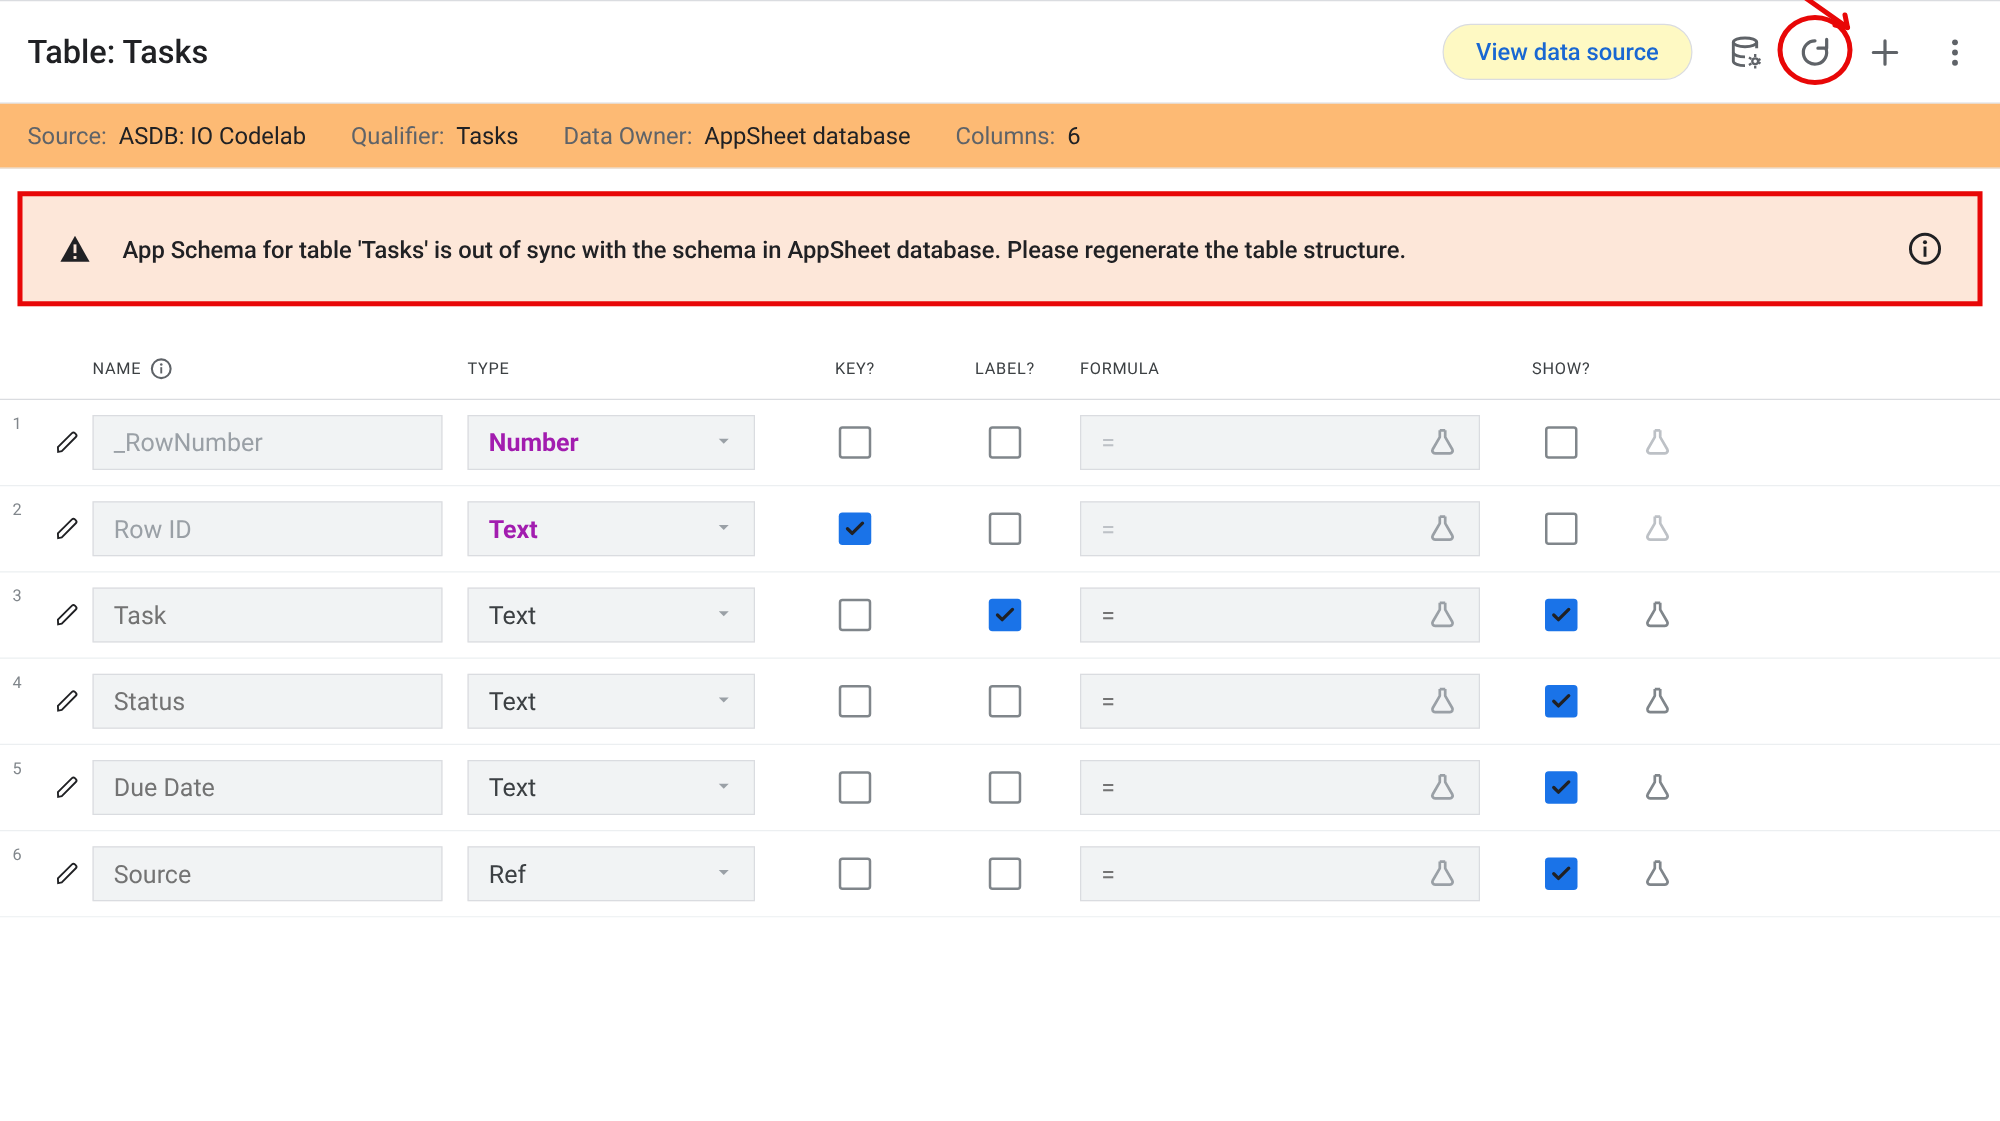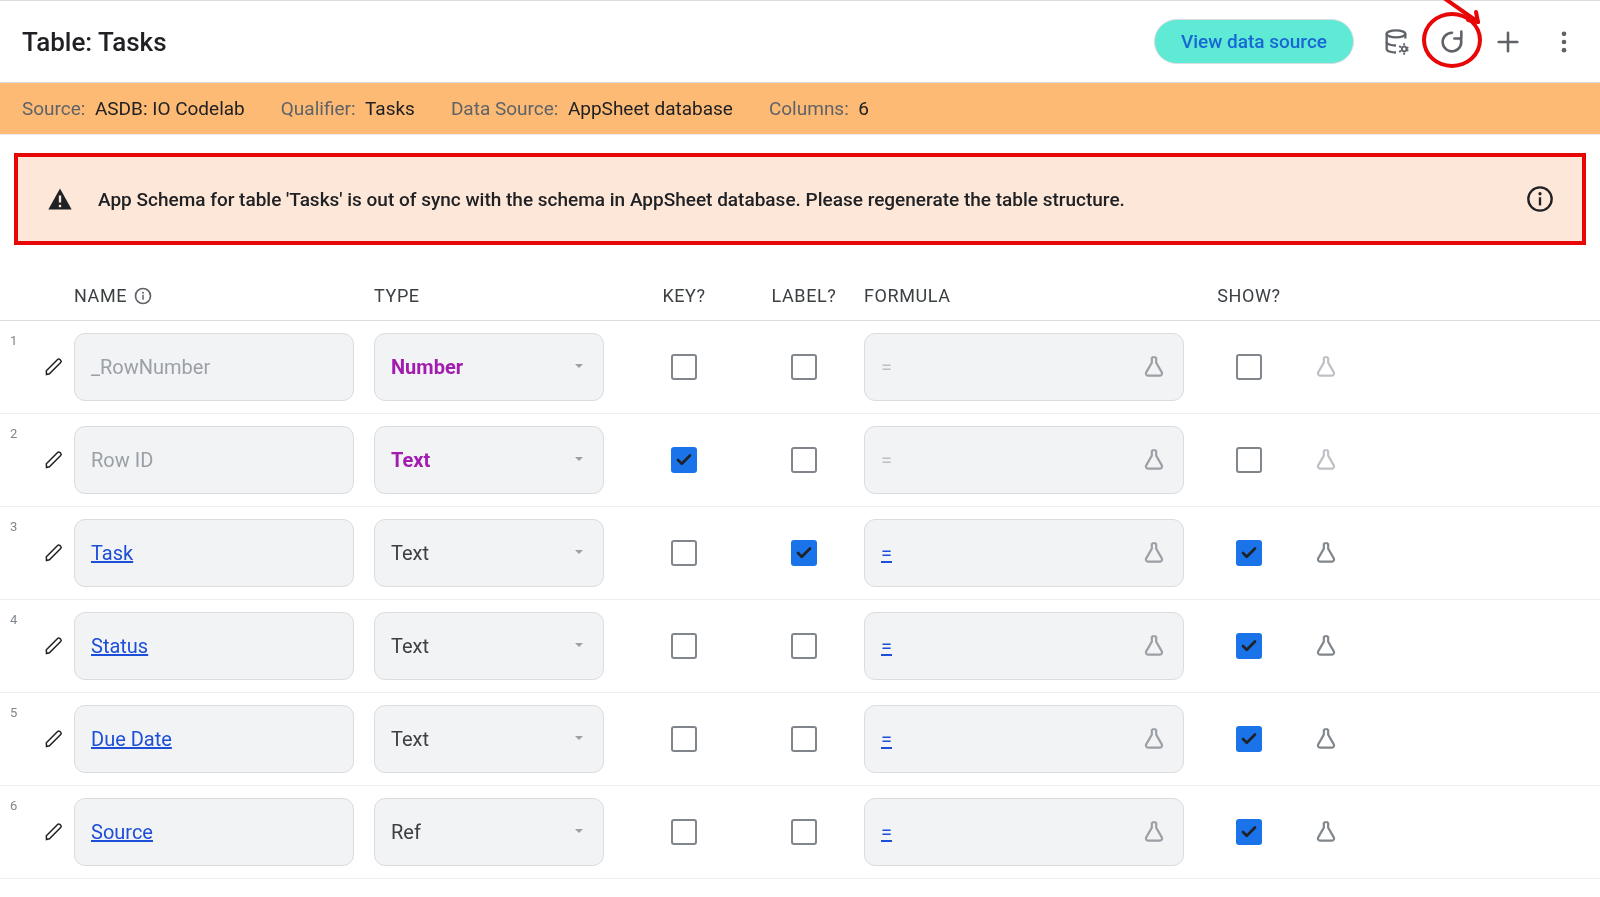--- a/index.html
+++ b/index.html
@@ -20,21 +20,21 @@
     display:flex; align-items:center; justify-content:space-between;
     padding: 18px 22px 18px 22px;
     border-top:1px solid var(--grey-300);
     border-bottom:1px solid var(--grey-300);
   }
   .header-title { font-size:26px; font-weight:500; color:#202124; }
   .header-actions { display:flex; align-items:center; gap:28px; }
   .view-data-source {
     border:1px solid var(--grey-300); border-radius:999px;
     padding:10px 26px; font-size:19px; color:#1967d2; font-weight:500; cursor:pointer;
-    background:#5eead4;
+    background:#fef9c3;
   }
   .icon-btn { width:28px; height:28px; display:flex; align-items:center; justify-content:center; cursor:pointer; color:var(--grey-600); }
   .icon-btn svg { width:100%; height:100%; }
 
   
   .info-strip {
     background:#fdba74; padding:14px 22px; font-size:19px;
     display:flex; gap:36px; color:var(--grey-600); border-bottom:1px solid #e8eaed;
   }
   .info-strip .val { color:#202124; }
@@ -51,21 +51,21 @@
   .info-circ { width:28px; height:28px; flex:0 0 auto; color:#202124; }
 
   
   .col-headers {
     display:grid;
     grid-template-columns: 30px 40px 300px 250px 120px 120px 340px 90px 60px;
     align-items:center;
     gap:0;
     padding: 32px 4px 14px 4px;
     border-bottom:1px solid var(--grey-300);
-    font-size:18px; color:var(--grey-700); letter-spacing:0.6px;
+    font-size:13px; color:var(--grey-700); letter-spacing:0.6px;
   }
   .col-headers > div { display:flex; align-items:center; gap:6px; }
   .col-headers .name-hdr { grid-column:3; }
   .col-headers .type-hdr { grid-column:4; }
   .col-headers .key-hdr { grid-column:5; justify-content:center;}
   .col-headers .label-hdr { grid-column:6; justify-content:center;}
   .col-headers .formula-hdr { grid-column:7; }
   .col-headers .show-hdr { grid-column:8; justify-content:center;text-align:center;}
 
   
@@ -75,31 +75,31 @@
     grid-template-columns: 30px 40px 300px 250px 120px 120px 340px 90px 60px;
     align-items:center;
     padding: 12px 4px;
     border-bottom:1px solid #eceff1;
   }
   .row-num { font-size:13px; color:#80868b; align-self:flex-start; padding-top:0; padding-left:6px;}
   .edit-cell { display:flex; justify-content:center; color:#202124; cursor:pointer;}
   .edit-cell svg { width:20px; height:20px; }
 
   .field-box {
-    background:var(--grey-100); border:1px solid var(--grey-300); border-radius:11px;
-    height:68px; display:flex; align-items:center; padding:0 16px;
+    background:var(--grey-100); border:1px solid var(--grey-300); border-radius:0;
+    height:44px; display:flex; align-items:center; padding:0 16px;
     font-size:20px;
   }
   .name-box { color:#5f6368; margin-right:20px;}
   .type-box { color:#3c4043; justify-content:space-between; margin-right:20px;}
   .type-box.dim { color:#a21caf;font-weight:bold; }
   .type-box .caret { color:#9aa0a6; }
   .formula-box { justify-content:space-between; color:#5f6368; margin-right:20px;}
   .row.dark .name-box,
-  .row.dark .formula-box { color:#1d4ed8;text-decoration:underline; }
+  .row.dark .formula-box { color:#737373; }
   .row.dim .name-box { color:#9aa0a6; }
   .row.dim .formula-box { color:#bdc1c6; }
   .row.dim .beaker-right { color:#bdc1c6; }
 
   .check-cell, .show-cell { display:flex; justify-content:center; align-items:center; gap:20px; }
   .cbox, .cbox-fill {
     width:26px; height:26px; border:2.5px solid #80868b; border-radius:3px; background:#fff; cursor:pointer;
   }
   .cbox-fill { border:none; background:var(--blue-fill); display:flex; align-items:center; justify-content:center; }
   .cbox-fill svg { width:18px; height:18px; fill:#fff; }
@@ -219,21 +219,21 @@
 </div>
 
 <div class="info-strip">
   <div>
     <span>Source:</span>&nbsp;&nbsp;<span class="val">ASDB: IO Codelab</span>
   </div>
   <div>
     <span>Qualifier:</span>&nbsp;&nbsp;<span class="val">Tasks</span>
   </div>
   <div>
-    <span>Data Source:</span>&nbsp;&nbsp;<span class="val">AppSheet database</span>
+    <span>Data Owner:</span>&nbsp;&nbsp;<span class="val">AppSheet database</span>
   </div>
   <div>
     <span>Columns:</span>&nbsp;&nbsp;<span class="val">6</span>
   </div>
 </div>
 
 <div class="banner-wrap">
   <div class="banner">
     <svg class="warn-tri" viewBox="0 0 24 24">
         <use href="#i-warn"></use>

